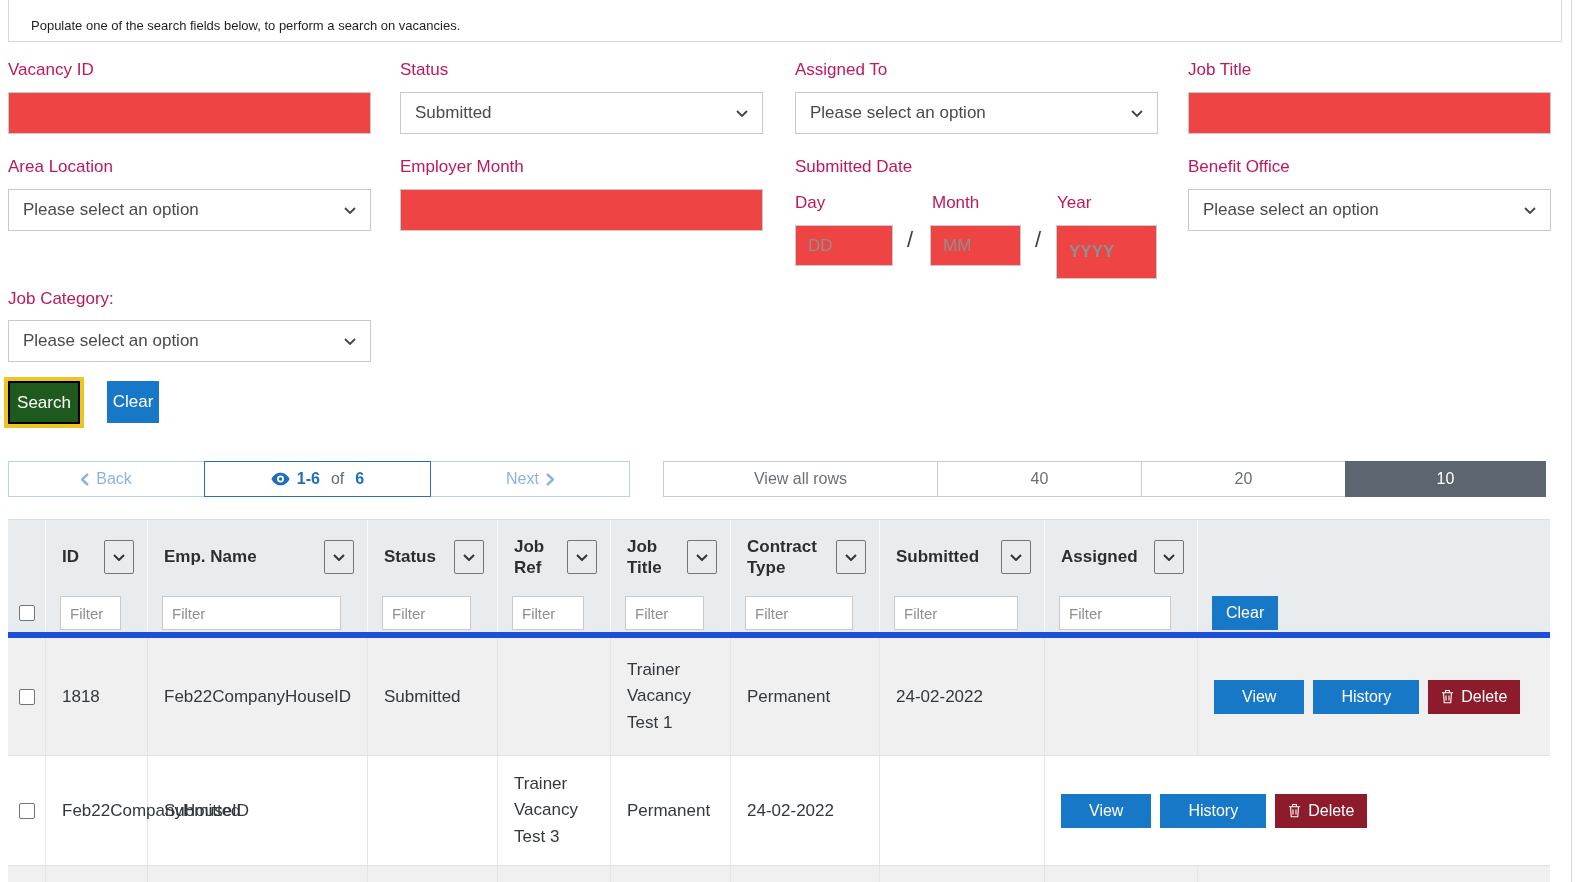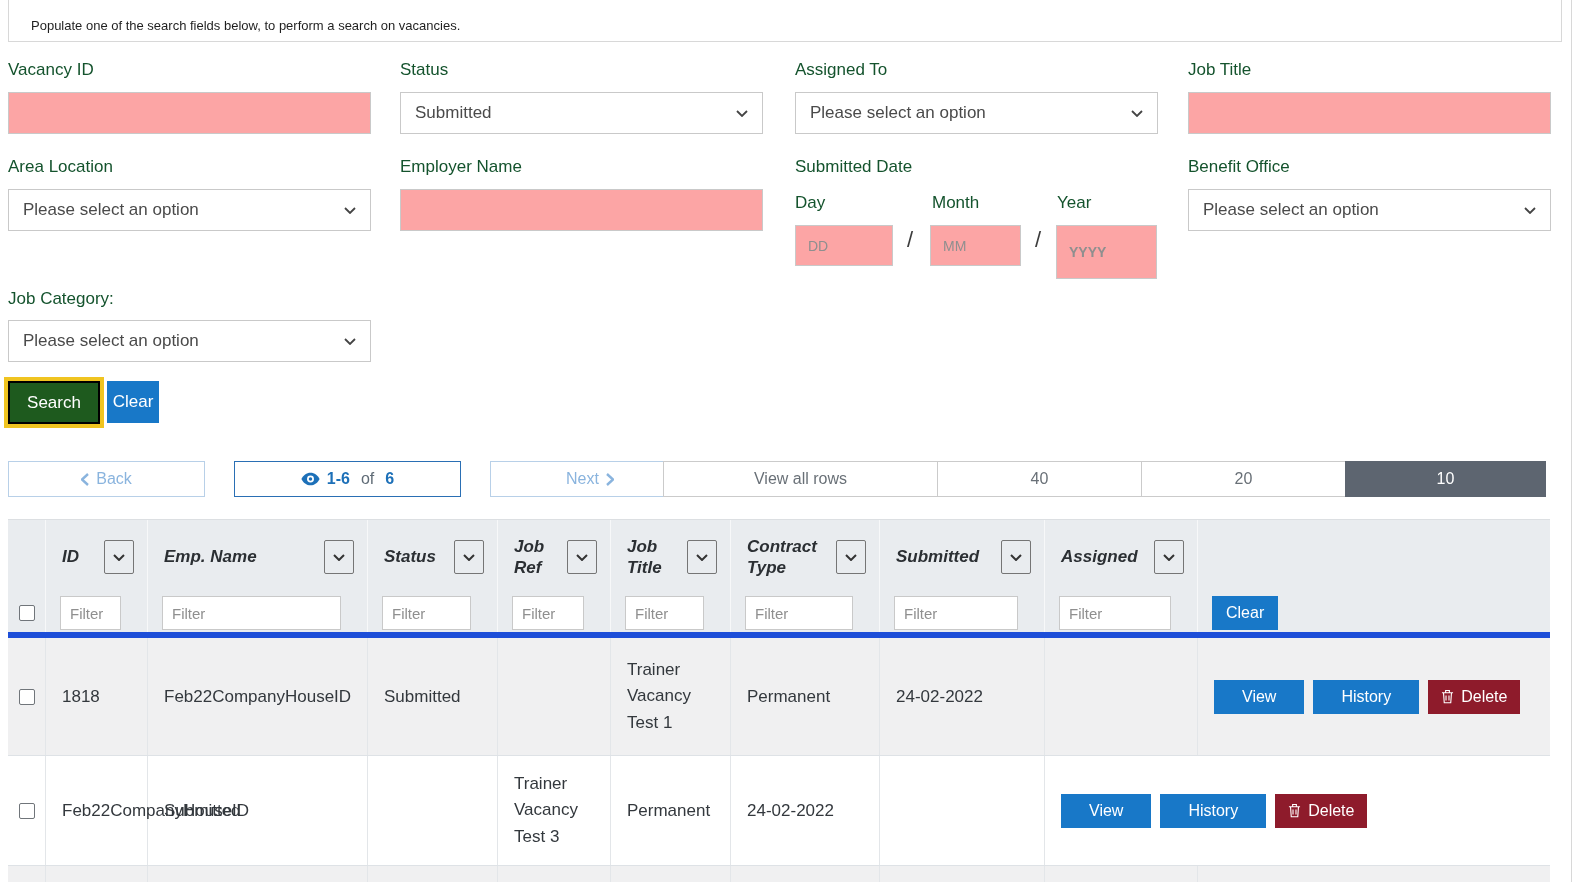--- a/index.html
+++ b/index.html
@@ -7,56 +7,56 @@
   body { font-family:"Liberation Sans", sans-serif; }
   .page { position:relative; width:1578px; height:882px; background:#fff; overflow:hidden; }
   .right-edge { position:absolute; top:0; bottom:0; left:1571px; width:1px; background:#d8d8d8; }
 
   
   .notice { position:absolute; left:8px; top:-10px; width:1554px; height:52px;
             border:1px solid #d8d8d8; background:#fff; display:flex; align-items:flex-end; padding:0 0 8px 22px; }
   .notice span { font-size:13px; color:#1f1f1f; }
 
   
-  .lbl { position:absolute; font-size:17px; color:#14532d; white-space:nowrap; }
-  .txt { position:absolute; height:42px; border:1px solid #c9c9c9; background:#fca5a5; font-size:14px;
+  .lbl { position:absolute; font-size:17px; color:#be185d; white-space:nowrap; }
+  .txt { position:absolute; height:42px; border:1px solid #c9c9c9; background:#ef4444; font-size:17px;
          color:#333; padding:0 12px; outline:none; font-family:inherit; }
   .txt::placeholder { color:#8f8f8f; }
   .sel { position:absolute; height:42px; border:1px solid #c9c9c9; background:#fff; display:flex;
          align-items:center; justify-content:space-between; padding:0 14px; cursor:default; }
   .sel .sel-val { font-size:17px; color:#4a4a4a; }
   .slash { position:absolute; font-size:22px; color:#3c3c3c; }
 
   
   .search-outline { position:absolute; left:4px; top:377px; background:#f0c420; padding:4px; }
-  .btn-search { display:block; width:92px; height:43px; background:#1e5a1e; border:2px solid #000;
+  .btn-search { display:block; width:72px; height:43px; background:#1e5a1e; border:2px solid #000;
                 color:#fff; font-size:17px; font-family:inherit; cursor:pointer; }
   .btn-clear { position:absolute; left:107px; top:381px; width:52px; height:42px; background:#1878c8;
                border:none; color:#fff; font-size:17px; font-family:inherit; cursor:pointer; }
 
   
-  .pager { position:absolute; left:8px; top:461px; height:36px; display:flex;gap:30px; }
+  .pager { position:absolute; left:8px; top:461px; height:36px; display:flex; }
   .pg-cell { height:36px; display:flex; align-items:center; justify-content:center; gap:7px;
              background:#fff; border:1px solid #b8d0e8; margin-left:-1px; font-size:16px; cursor:pointer; }
   .pg-cell:first-child { margin-left:0; }
   .pg-back, .pg-next { color:#8ab4de; }
   .pg-mid { border:1px solid #2a6fb4; color:#1d70b8; z-index:2; cursor:default; }
   .pg-mid b { font-weight:700; }
   .pg-mid .of { color:#5f6b76; margin:0 4px; }
 
   .sizer { position:absolute; left:664px; top:461px; height:36px; display:flex; }
   .sz-cell { height:36px; display:flex; align-items:center; justify-content:center; background:#fff;
              border:1px solid #cbcbcb; margin-left:-1px; font-size:16px; color:#697077; cursor:pointer; }
   .sz-cell.selected { background:#5d6570; border-color:#5d6570; color:#fff; z-index:2; }
 
   
   .tbl { position:absolute; left:8px; top:519px; width:1542px; }
   .tr { display:grid; grid-template-columns:38px 102px 220px 130px 113px 120px 149px 165px 153px 352px; }
   .thead, .tfilter { background:#e9ecef; }
-  .thead { height:75px; border-top:1px solid #dcdfe2;font-style:italic; }
+  .thead { height:75px; border-top:1px solid #dcdfe2; }
   .tfilter { height:44px; border-bottom:6px solid #1d4ed8; }
   .thead .td, .tfilter .td { border-right:1px solid #f7f8f9; }
   .thead .td:last-child, .tfilter .td:last-child { border-right:none; }
   .th { display:flex; align-items:center; justify-content:space-between; padding:0 13px 0 16px; }
   .th-label { font-size:17px; font-weight:700; color:#2b2f33; line-height:1.25; max-width:calc(100% - 42px); }
   .sort-btn { width:30px; height:34px; flex:0 0 30px; background:transparent; border:1px solid #757575;
               border-radius:2px; display:flex; align-items:center; justify-content:center; cursor:pointer; }
   .tfilter .td { display:flex; align-items:center; padding-left:14px; }
   .tfilter .td.ck { justify-content:center; padding-left:0; }
   .filter { height:34px; width:calc(100% - 26px); border:1px solid #c9c9c9; background:#fff;
@@ -115,21 +115,21 @@
   <input class="txt" style="left: 1188px; top: 92px; width: 363px;">
 
   <div class="lbl" style="left:8px;top:157px">Area Location</div>
   <div class="sel" style="left:8px;top:189px;width:363px">
     <span class="sel-val">Please select an option</span>
     <svg width="12" height="7" viewBox="0 0 12 7">
         <polyline points="1,1 6,6 11,1" fill="none" stroke="#444" stroke-width="1.8"></polyline>
       </svg>
   </div>
 
-  <div class="lbl" style="left:400px;top:157px">Employer Name</div>
+  <div class="lbl" style="left:400px;top:157px">Employer Month</div>
   <input class="txt" style="left: 400px; top: 189px; width: 363px;">
 
   <div class="lbl" style="left:795px;top:157px">Submitted Date</div>
   <div class="lbl" style="left:795px;top:193px">Day</div>
   <div class="lbl" style="left:932px;top:193px">Month</div>
   <div class="lbl" style="left:1057px;top:193px">Year</div>
   <input class="txt" style="left: 795px; top: 225px; width: 98px; height: 41px;" placeholder="DD">
   <span class="slash" style="left:907px;top:227px">/</span>
   <input class="txt" style="left: 930px; top: 225px; width: 91px; height: 41px;" placeholder="MM">
   <span class="slash" style="left:1035px;top:227px">/</span>

